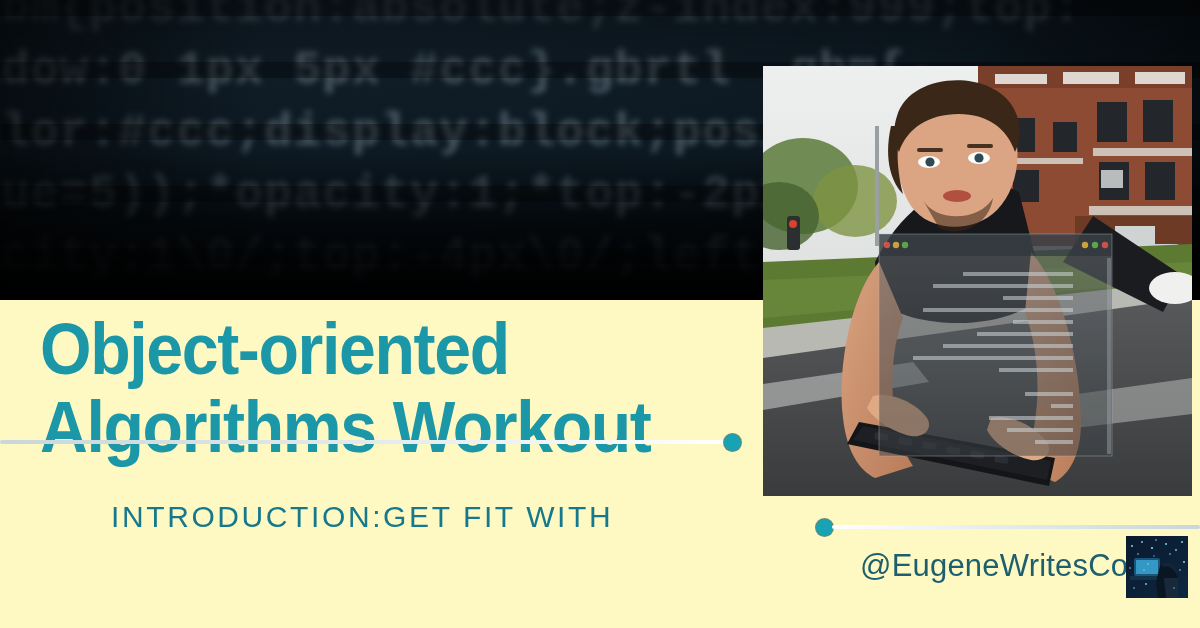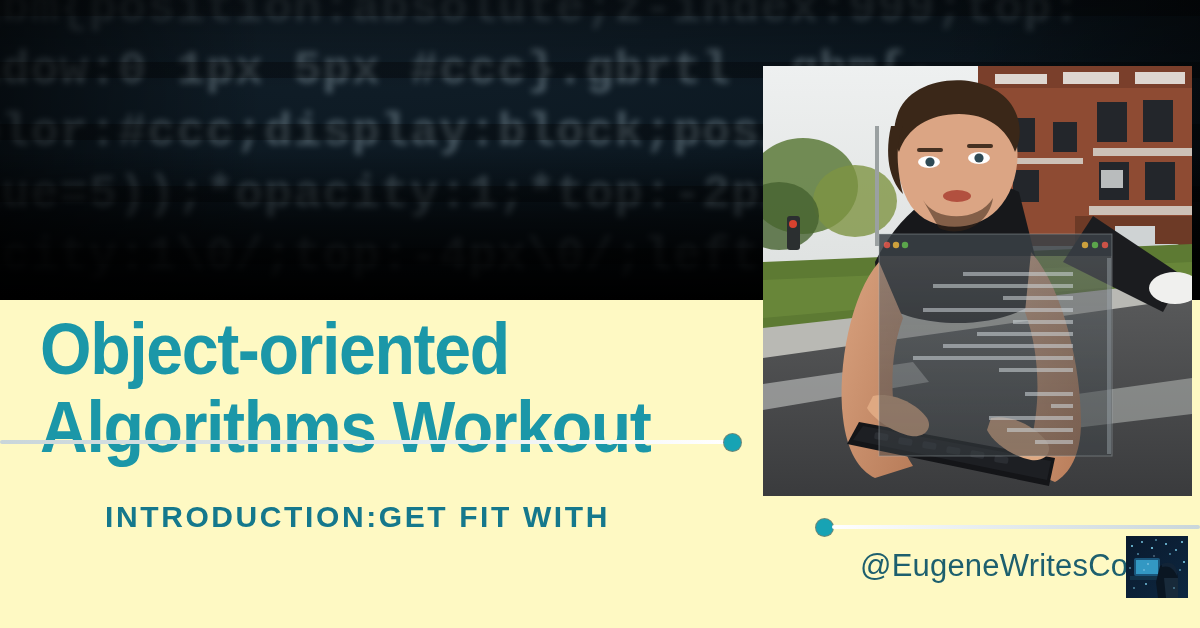--- a/index.html
+++ b/index.html
@@ -55,23 +55,23 @@
 
   
   .divider-main{position:absolute;left:0;top:434px;width:745px;height:16px;z-index:9;}
   .divider-main .rule{position:absolute;left:0;top:6px;width:727px;height:4px;
     background:linear-gradient(to right, #c9d6da 0%, #e8eef0 60%, #ffffff 100%);border-radius:2px;}
   .divider-main .dot{position:absolute;left:724px;top:0;width:17px;height:17px;border-radius:50%;
     background:#17a3b4;box-shadow:0 0 0 1px rgba(10,60,68,.6);}
 
   
   .subtitle{
-    position:absolute;left:105px;top:470px;width:660px;
+    position:absolute;left:111px;top:470px;width:660px;
     font-family:"Liberation Sans",sans-serif;
-    font-weight:700;font-size:30px;line-height:44px;
+    font-weight:400;font-size:30px;line-height:44px;
     color:#15788c;letter-spacing:2.6px;
     text-transform:uppercase;
     z-index:8;
   }
   .subtitle .sl{display:block;}
 
   
   .divider-foot{position:absolute;left:816px;top:519px;width:384px;height:16px;z-index:9;}
   .divider-foot .dot{position:absolute;left:0;top:0;width:17px;height:17px;border-radius:50%;
     background:#17a3b4;box-shadow:0 0 0 1px rgba(10,60,68,.6);}

